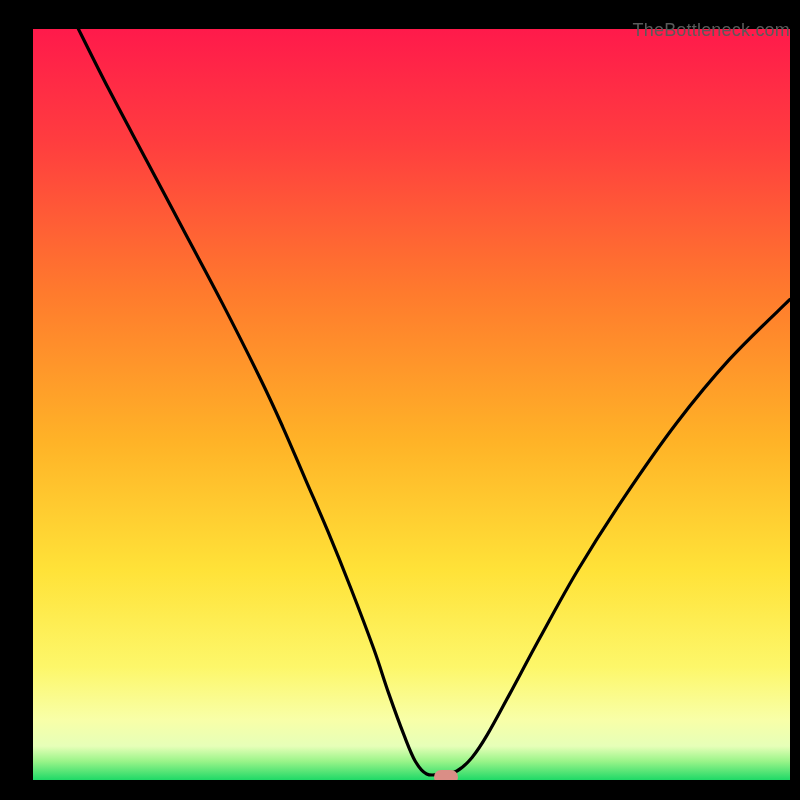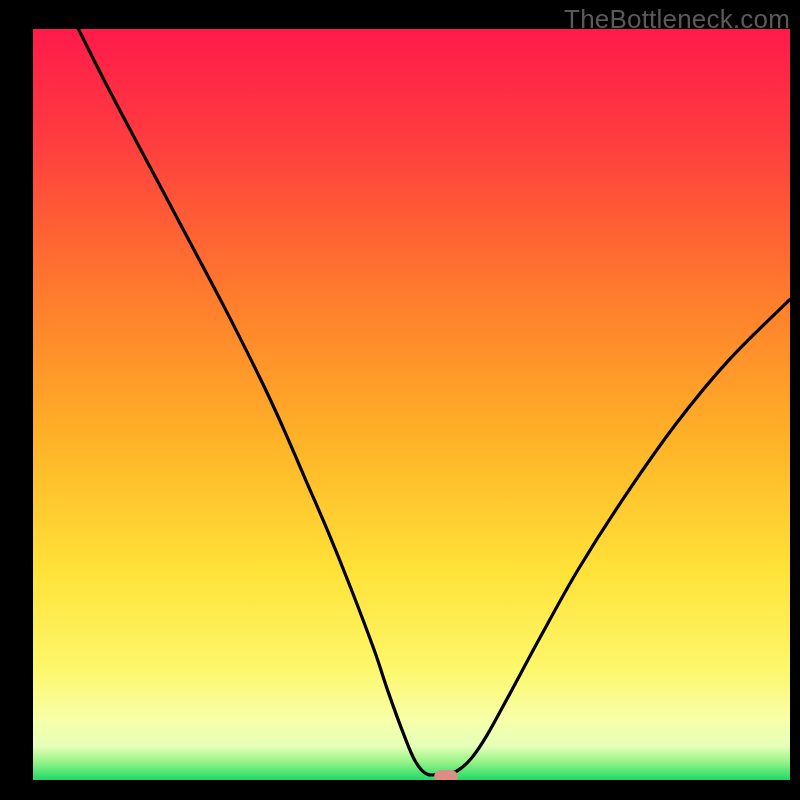--- a/index.html
+++ b/index.html
@@ -12,24 +12,24 @@
     font-family: Arial, Helvetica, sans-serif;
   }
   .frame {
     position: relative;
     width: 800px;
     height: 800px;
     background: #000;
   }
   .attribution {
     position: absolute;
-    top: 4px;
+    top: 20px;
     right: 10px;
     color: #5a5a5a;
-    font-size: 26px;
+    font-size: 18px;
     font-weight: 500;
     letter-spacing: 0.2px;
     z-index: 20;
   }
   
   .plot {
     position: absolute;
     left: 33px;
     right: 10px;
     top: 29px;

